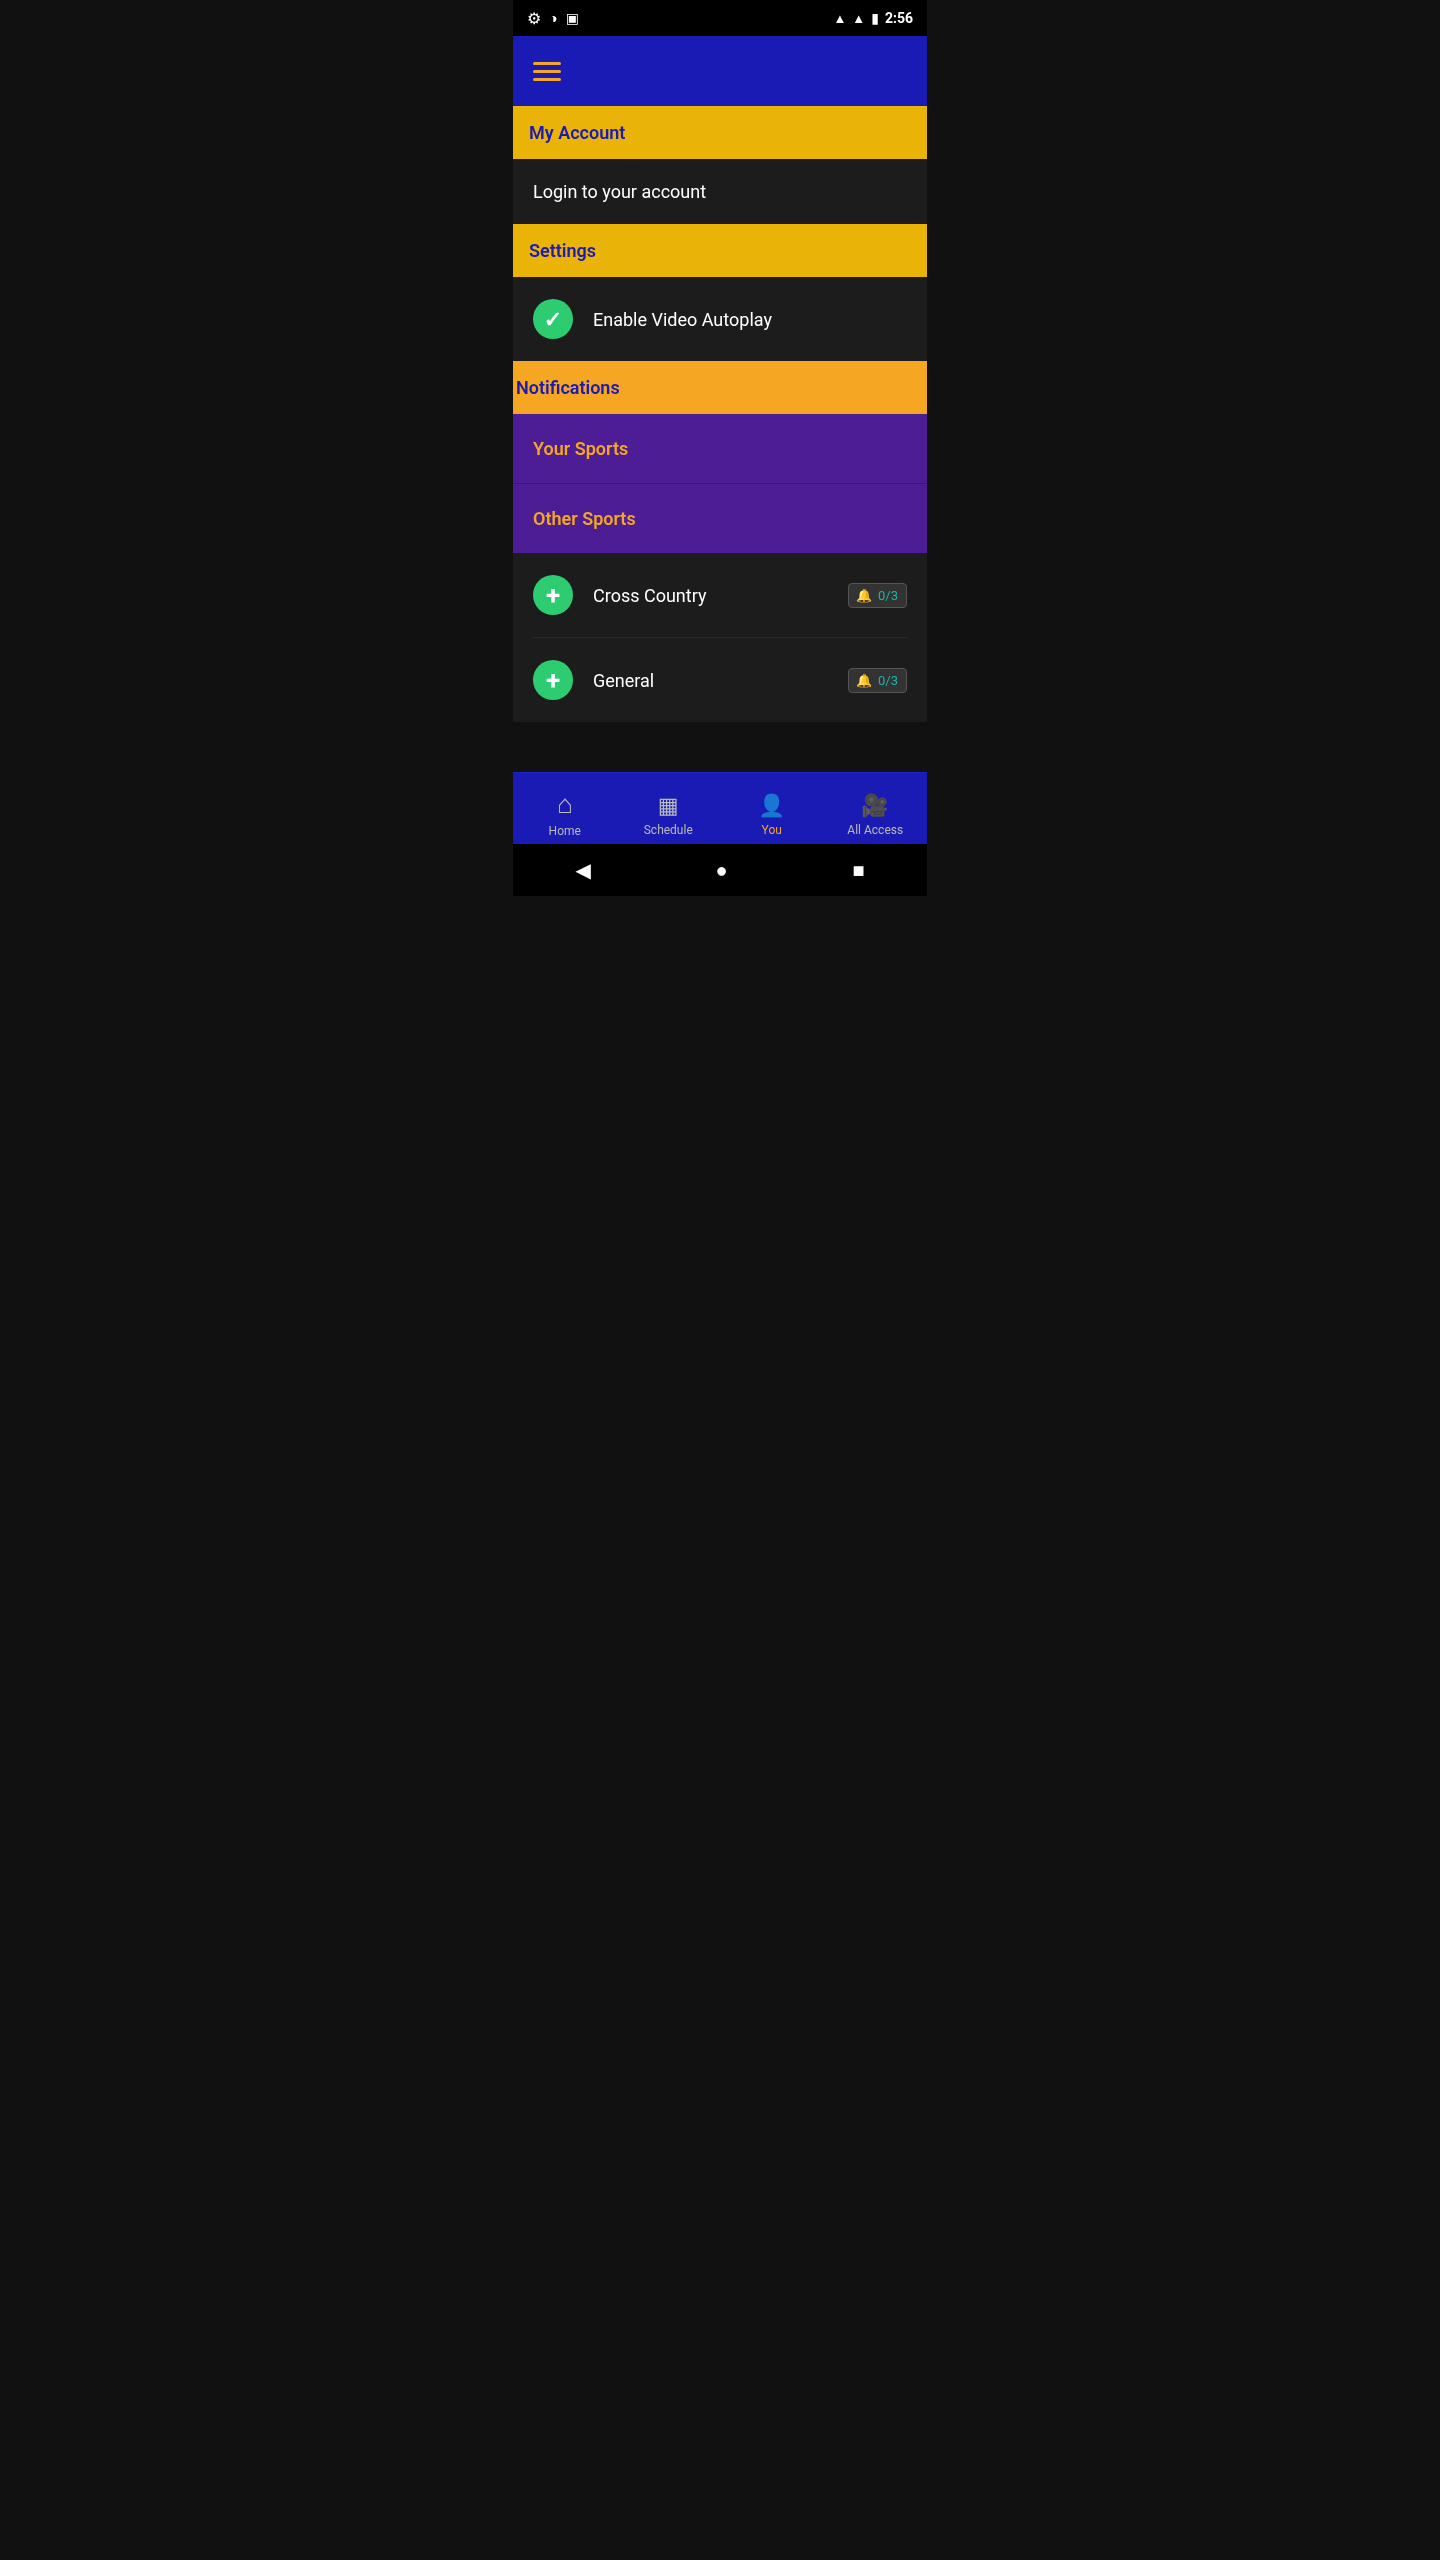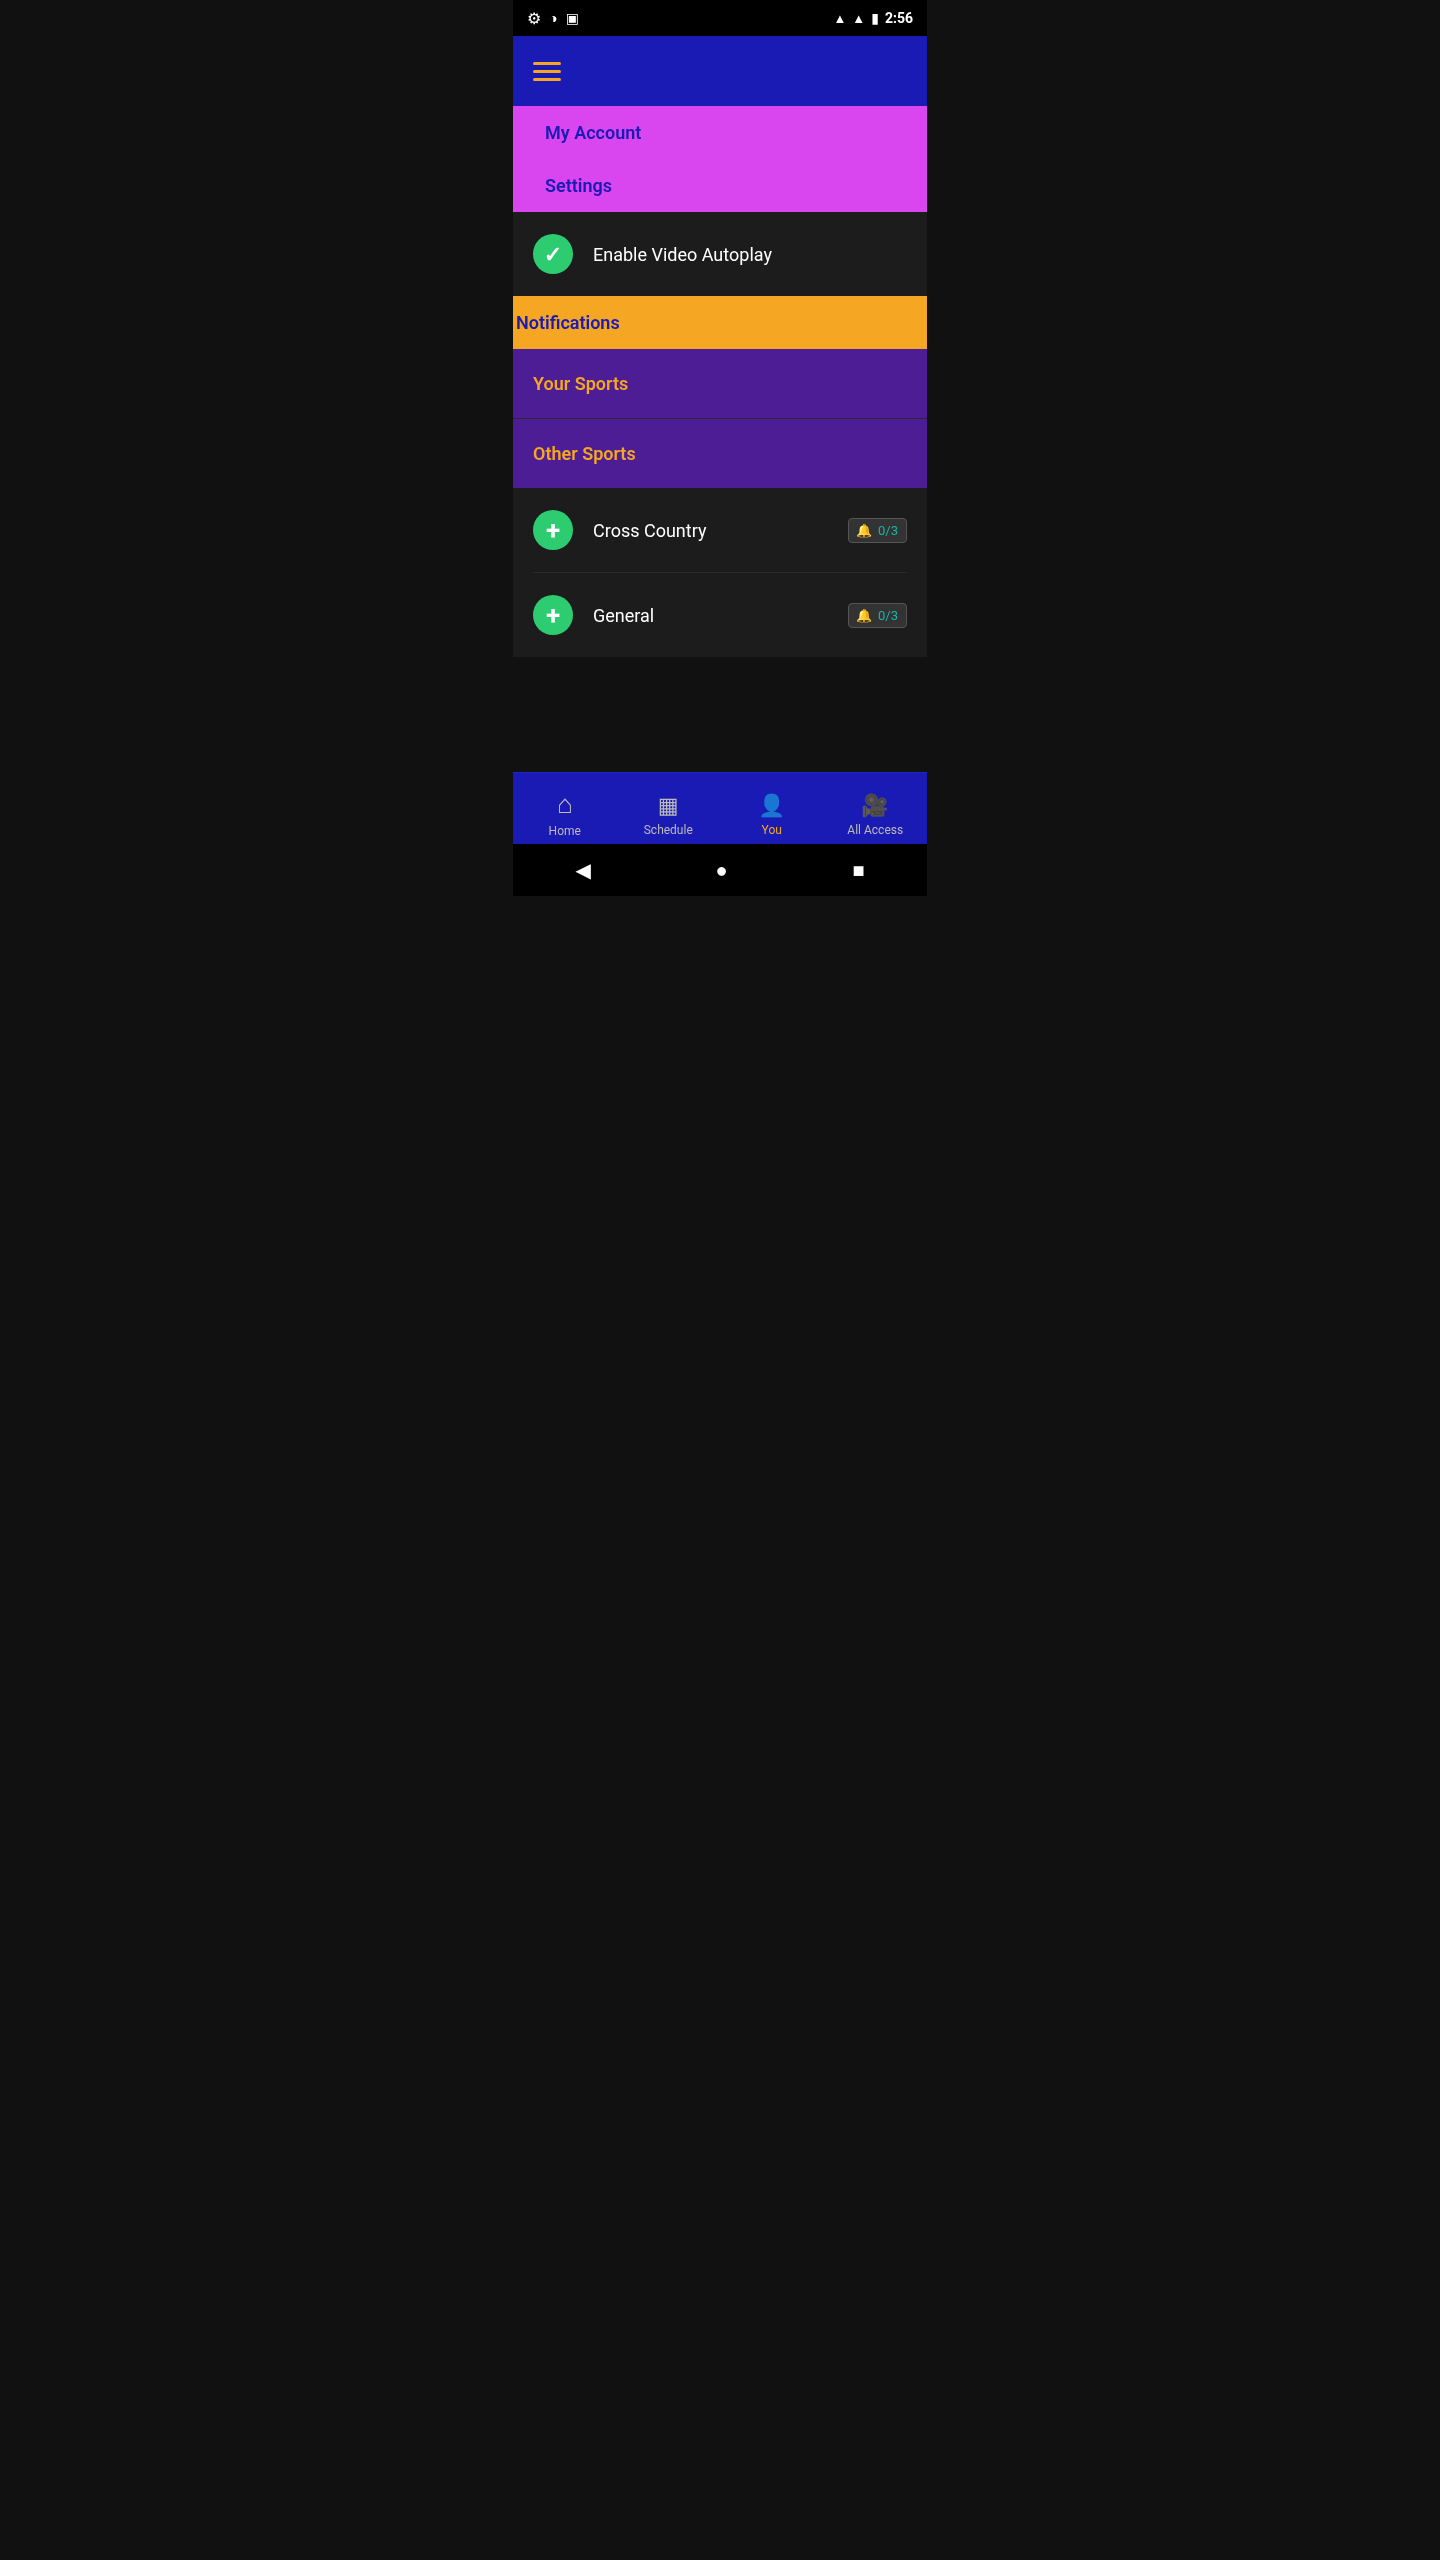--- a/index.html
+++ b/index.html
@@ -70,22 +70,22 @@
     .hamburger span {
       display: block;
       width: 28px;
       height: 3px;
       background: #f5a623;
       border-radius: 2px;
     }
 
     
     .section-yellow {
-      background: #d946ef;
-      padding: 16px 32px;
+      background: #eab308;
+      padding: 16px 16px;
     }
     .section-yellow-label {
       color: #1a1ab5;
       font-size: 18px;
       font-weight: 600;
     }
     .section-blue {
       background: #4c1d95;
       padding: 24px 20px;
     }
@@ -266,20 +266,23 @@
     <span></span>
     <span></span>
   </div>
 </div>
 
 <div class="section-yellow">
   <span class="section-yellow-label">My Account</span>
 </div>
 
 <div class="content-section">
+  <div class="menu-item">
+    <span class="menu-item-text">Login to your account</span>
+  </div>
 </div>
 
 <div class="section-yellow">
   <span class="section-yellow-label">Settings</span>
 </div>
 
 <div class="content-section">
   <div class="menu-item">
     <div class="menu-item-icon">
       <div class="check-circle"></div>

